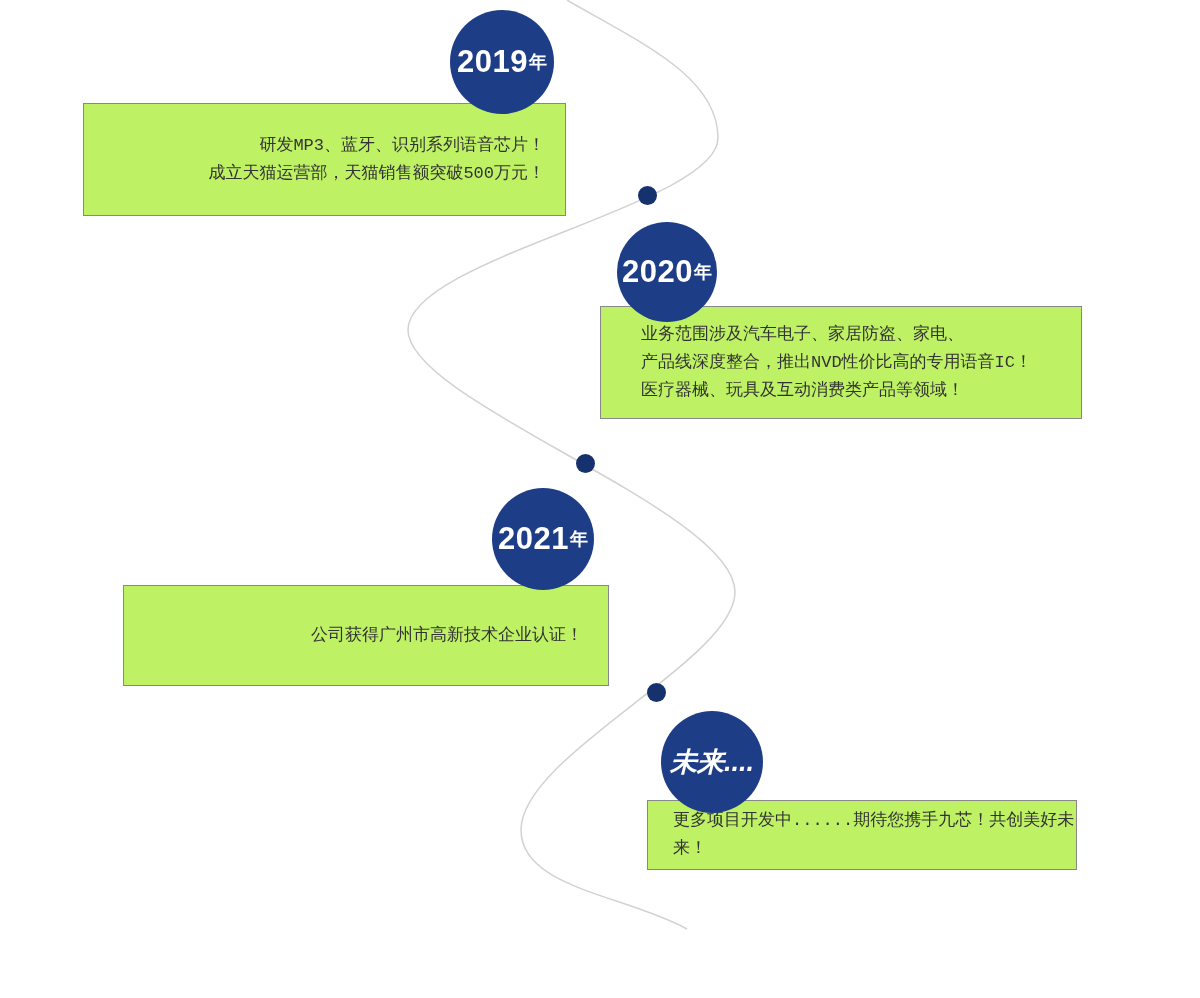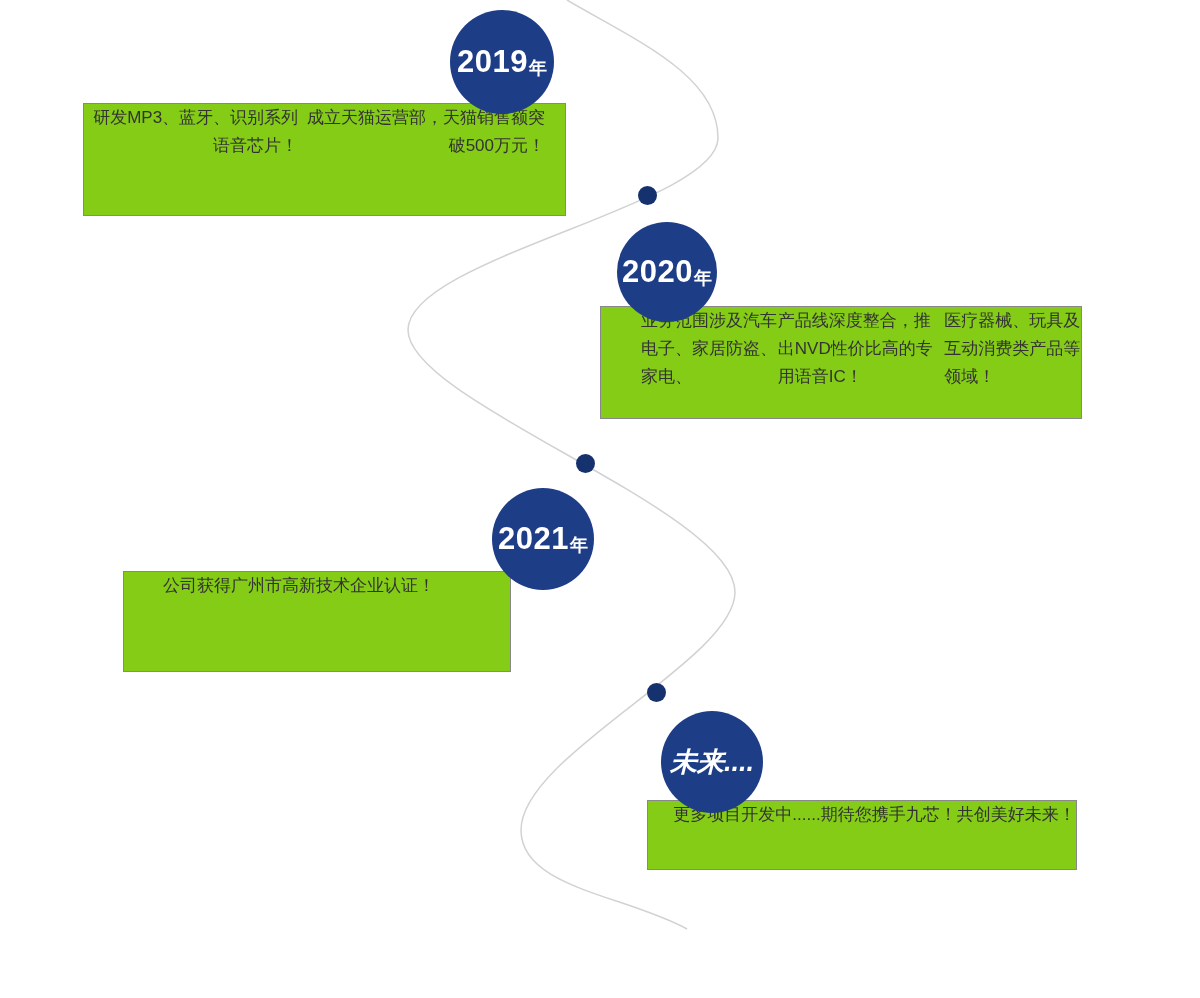--- a/index.html
+++ b/index.html
@@ -7,43 +7,43 @@
     position:relative; width:1200px; height:998px; background:#ffffff;
     overflow:hidden; font-family:"Liberation Sans", sans-serif;
   }
   .curve-svg { position:absolute; left:0; top:0; z-index:1; }
 
   .node {
     position:absolute; border-radius:50%;
     background:var(--node-color,#1e3d87); color:#fff;
     display:flex; align-items:center; justify-content:center; z-index:4;
   }
-  .node .year-wrap { display:flex; align-items:flex-end; }
+  .node .year-wrap { display:flex; align-items:center; }
   .node .year  { font-size:31px; font-weight:bold; letter-spacing:.5px; }
   .node .suffix{ font-size:18px; font-weight:bold; margin-left:1px; }
   .nfuture .year { font-size:27px; letter-spacing:0; }
 
   .n2019   { left:450px; top:10px;  width:104px; height:104px; }
   .n2020   { left:617px; top:222px; width:100px; height:100px; }
   .n2022   { left:492px; top:488px; width:102px; height:102px; }
   .nfuture { left:661px; top:711px; width:102px; height:102px;font-style:italic; }
 
   .tbox {
     position:absolute; box-sizing:border-box;
     border:1px solid var(--box-border,#888);
-    background:#84cc16; color:var(--box-text,#333);
+    background:#bef264; color:var(--box-text,#333);
     font-size:17px; line-height:28px; z-index:2;
-    display:flex; justify-content:center;
+    display:flex; flex-direction:column; justify-content:center;font-family:Liberation Mono, monospace;
   }
   .align-right { text-align:right; }
   .align-left  { text-align:left; }
 
   .b2019   { left:83px;  top:103px; width:483px; height:113px; padding-right:20px; }
   .b2020   { left:600px; top:306px; width:482px; height:113px; padding-left:40px; }
-  .b2022   { left:123px; top:571px; width:388px; height:101px; padding-right:36px; }
+  .b2022   { left:123px; top:585px; width:486px; height:101px; padding-right:25px; }
   .bfuture { left:647px; top:800px; width:430px; height:70px;  padding-left:25px; }
 
   .dot {
     position:absolute; width:19px; height:19px; border-radius:50%;
     background:var(--dot-color,#15316e); z-index:3;
   }
   .dot1 { left:638px; top:186px; }
   .dot2 { left:576px; top:454px; }
   .dot3 { left:647px; top:683px; }
 </style>

